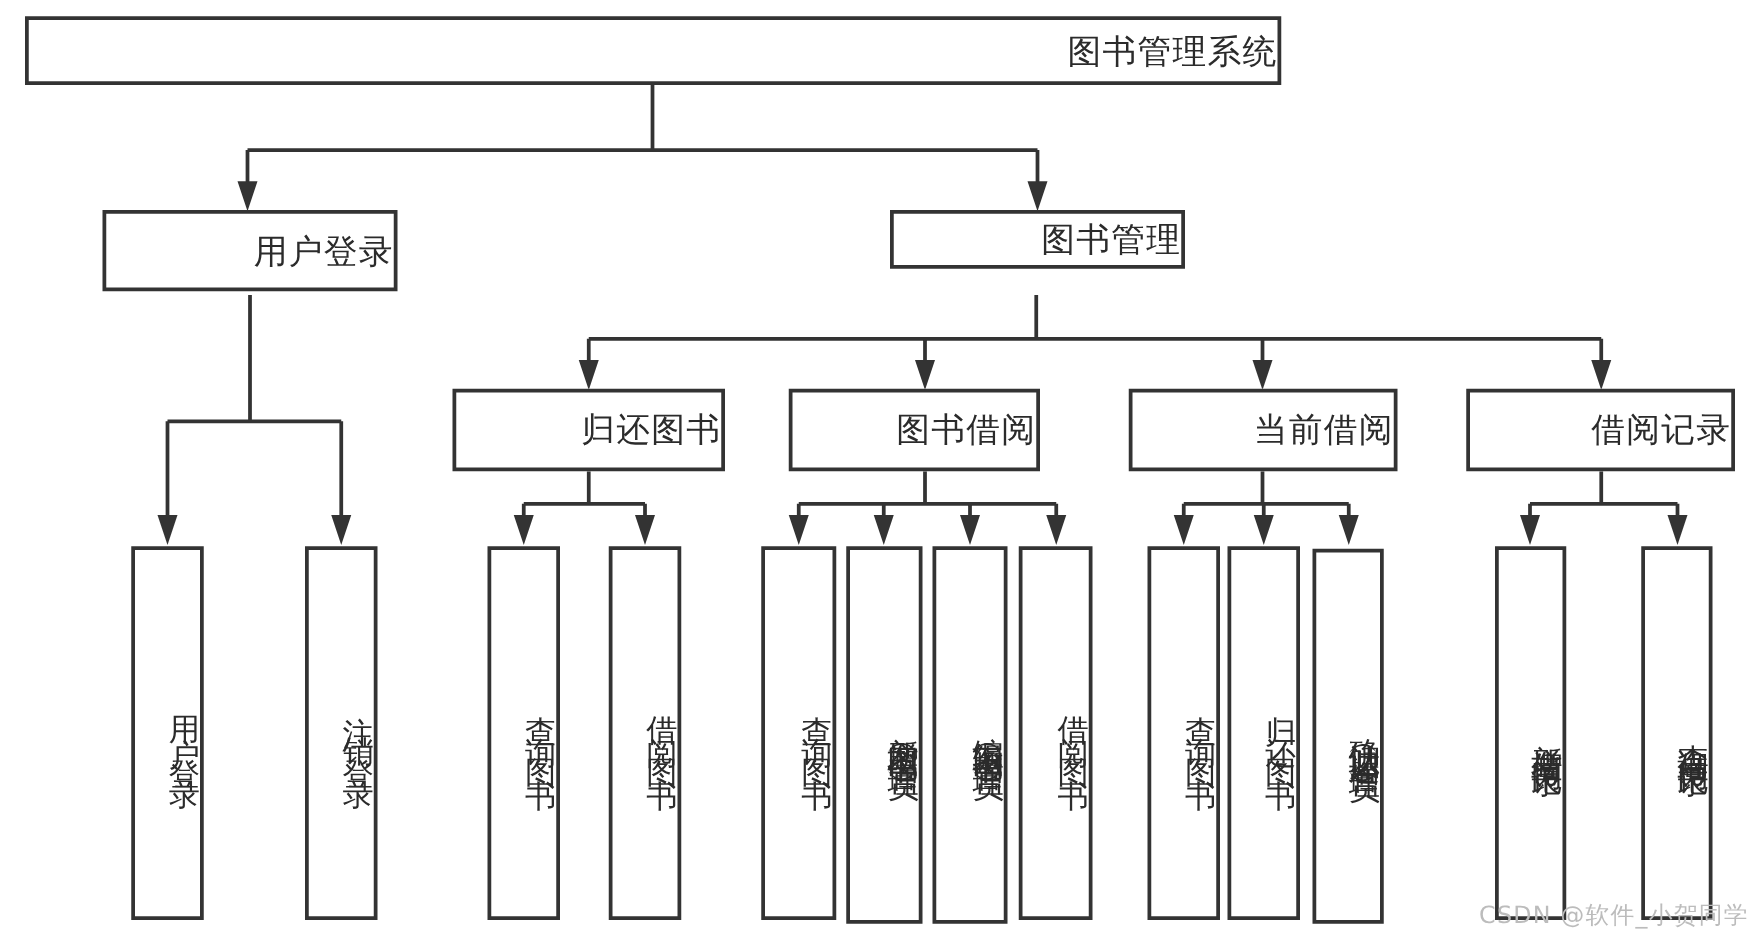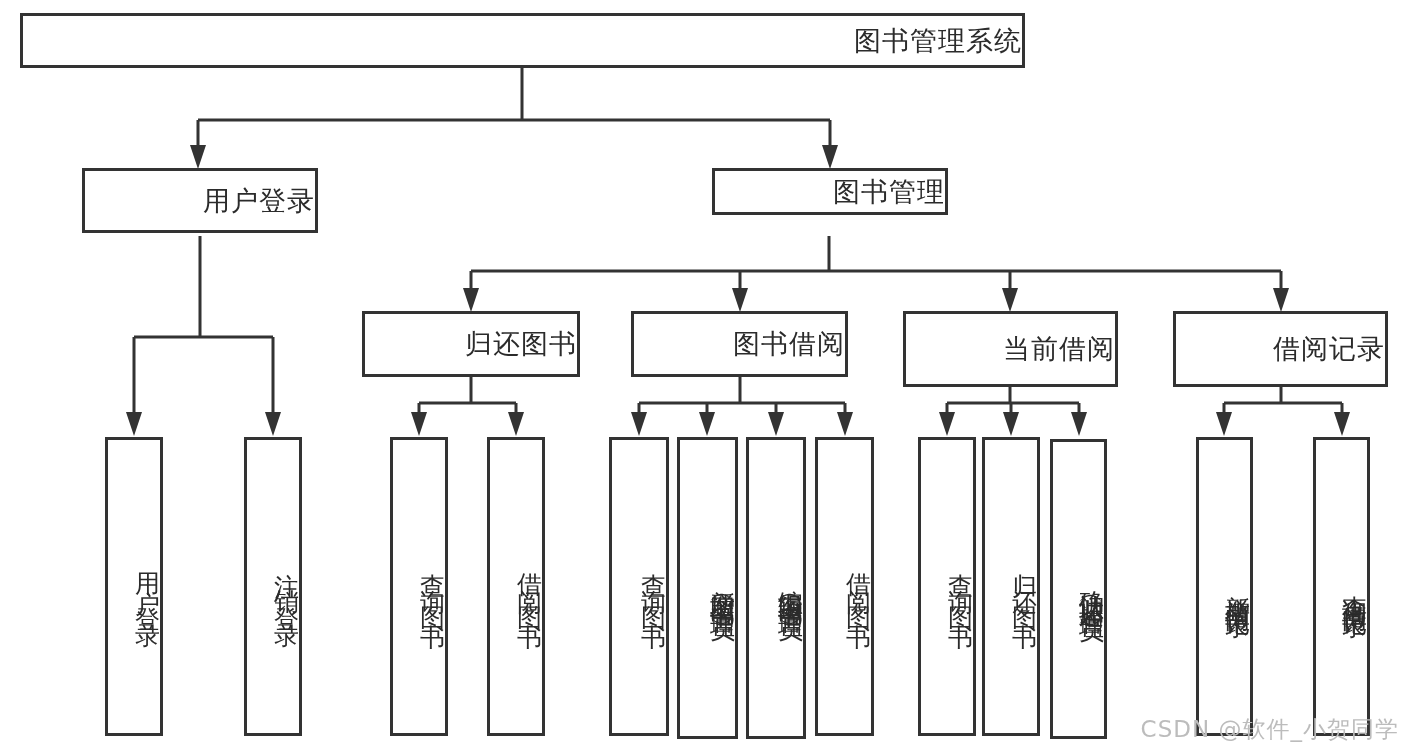--- a/index.html
+++ b/index.html
@@ -30,21 +30,21 @@
     writing-mode: vertical-rl;
     text-orientation: mixed;
     white-space: nowrap;
     font-size: 25px;
     line-height: 1;
   }
   .watermark {
     position: absolute;
     right: 6px;
     bottom: 2px;
-    font-size: 23px;
+    font-size: 19px;
     letter-spacing: 1px;
     color: #bcbcbc;
     white-space: nowrap;
   }
 </style>
 </head>
 <body>
 
 <div class="canvas">
 
@@ -86,27 +86,27 @@
   <div class="node h" style="left:82px; top:168px; width:236px; height:65px">
     <span class="label">用户登录</span>
   </div>
   <div class="node h" style="left:712px; top:168px; width:236px; height:47px">
     <span class="label">图书管理</span>
   </div>
 
   <div class="node h" style="left:362px; top:311px; width:218px; height:66px">
     <span class="label">归还图书</span>
   </div>
-  <div class="node h" style="left:631px; top:311px; width:217px; height:66px">
+  <div class="node h" style="left:631px; top:311px; width:201px; height:66px">
     <span class="label">图书借阅</span>
   </div>
-  <div class="node h" style="left:903px; top:311px; width:215px; height:76px">
+  <div class="node h" style="left:903px; top:311px; width:215px; height:66px">
     <span class="label">当前借阅</span>
   </div>
-  <div class="node h" style="left:1173px; top:311px; width:215px; height:76px">
+  <div class="node h" style="left:1173px; top:311px; width:215px; height:66px">
     <span class="label">借阅记录</span>
   </div>
 
   <div class="node leaf" style="left:105px; top:437px; width:58px; height:299px">
     <span class="label" style="letter-spacing: 17px;">用户登录</span>
   </div>
   <div class="node leaf" style="left:244px; top:437px; width:58px; height:299px">
     <span class="label" style="letter-spacing: 17px;">注销登录</span>
   </div>
 

